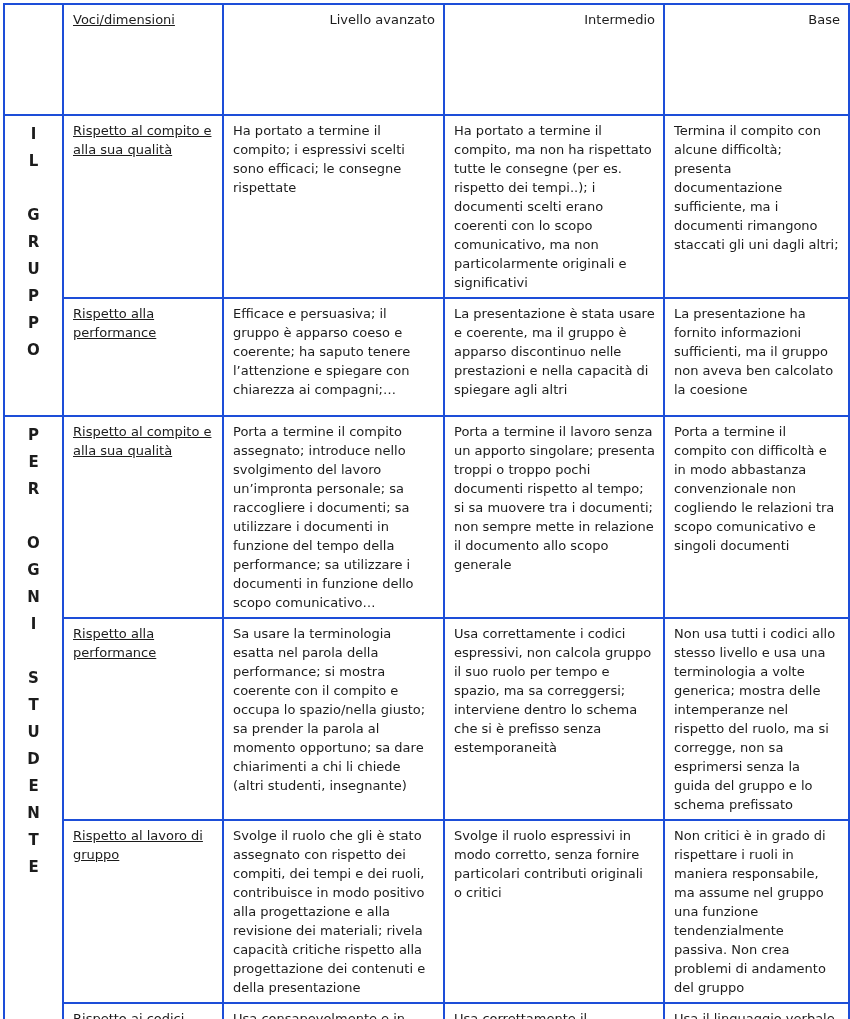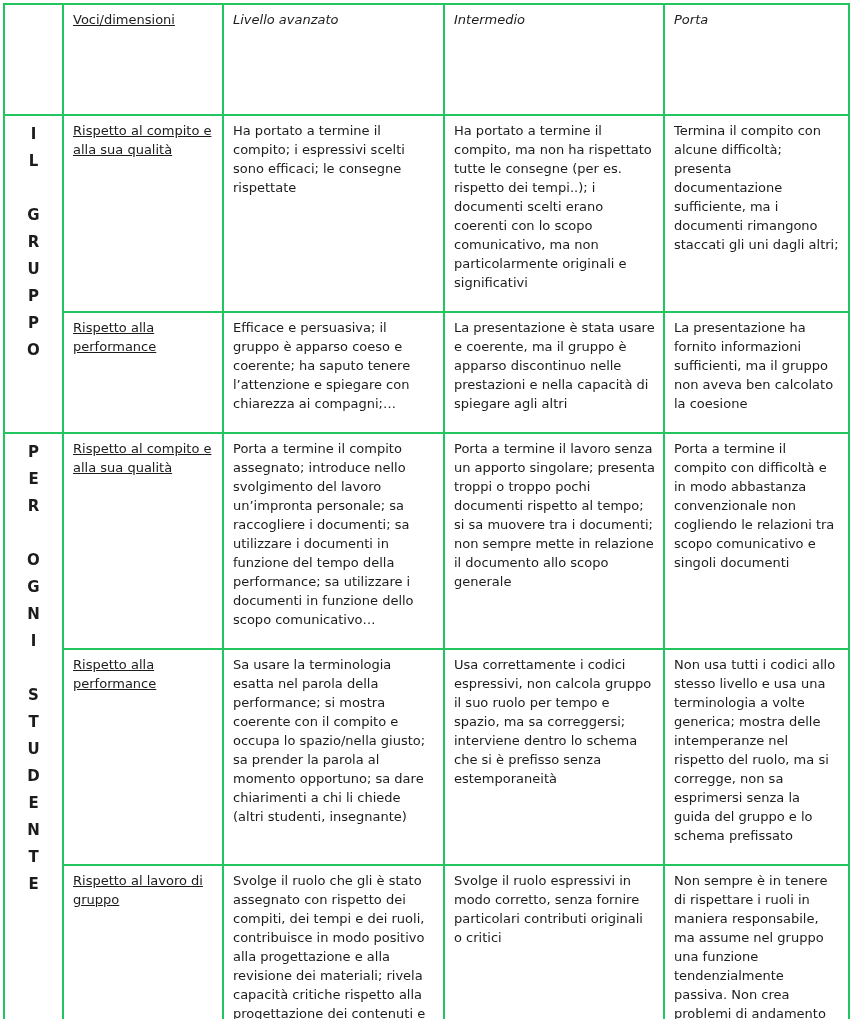--- a/index.html
+++ b/index.html
@@ -13,40 +13,39 @@
     font-family: "DejaVu Sans", sans-serif;
     color: #1c1c1c;
   }
   table.rubric {
     border-collapse: collapse;
     table-layout: fixed;
     margin: 3px 0 0 3px;
     width: 845px;
   }
   table.rubric td {
-    border: 2px solid #22c55e;
+    border: 2px solid #1d4ed8;
     vertical-align: top;
-    padding: 5px 8px 19px 9px;
+    padding: 5px 8px 5px 9px;
     font-size: 13px;
     line-height: 19px;
     overflow: hidden;
   }
   td.corner { padding: 0; }
   td.voci-header {
     font-size: 15px;
     padding-top: 9px;
     padding-left: 16px;
     text-decoration: underline;
   }
   td.level-header {
-    text-align: left;
+    text-align: right;
     vertical-align: middle;
     font-size: 15px;
     line-height: 18px;
-    font-style: italic;
   }
   td.vert-cell {
     text-align: center;
     padding: 8px 2px 2px 2px;
   }
   .vert-label {
     font-weight: bold;
     font-size: 15px;
     line-height: 27px;
     white-space: pre-line;
@@ -72,21 +71,21 @@
     <col style="width:220px">
     <col style="width:185px">
   </colgroup>
 
   <tbody>
       <tr style="height:111px">
     <td class="corner"></td>
     <td class="voci-header">Voci/dimensioni</td>
     <td class="level-header">Livello avanzato</td>
     <td class="level-header">Intermedio</td>
-    <td class="level-header">Porta</td>
+    <td class="level-header">Base</td>
   </tr>
 
   <tr style="height:153px">
     <td class="vert-cell" rowspan="2">
       <div class="vert-label">I
 L
 
 G
 R
 U
@@ -147,21 +146,21 @@
     <td>Usa correttamente i codici espressivi, non calcola gruppo il suo ruolo per tempo e spazio, ma sa correggersi; interviene dentro lo schema che si è prefisso senza estemporaneità</td>
     <td>Non usa tutti i codici allo stesso livello e usa una terminologia a volte generica; mostra delle intemperanze nel rispetto del ruolo, ma si corregge, non sa esprimersi senza la guida del gruppo e lo schema prefissato</td>
   </tr>
 
   <tr style="height:166px">
     <td class="dim-cell">
       <span class="dim-label">Rispetto al lavoro di gruppo</span>
     </td>
     <td>Svolge il ruolo che gli è stato assegnato con rispetto dei compiti, dei tempi e dei ruoli, contribuisce in modo positivo alla progettazione e alla revisione dei materiali; rivela capacità critiche rispetto alla progettazione dei contenuti e della presentazione</td>
     <td>Svolge il ruolo espressivi in modo corretto, senza fornire particolari contributi originali o critici</td>
-    <td>Non sempre è in tenere di rispettare i ruoli in maniera responsabile, ma assume nel gruppo una funzione tendenzialmente passiva. Non crea problemi di andamento del gruppo</td>
+    <td>Non critici è in grado di rispettare i ruoli in maniera responsabile, ma assume nel gruppo una funzione tendenzialmente passiva. Non crea problemi di andamento del gruppo</td>
   </tr>
 
   <tr style="height:111px">
     <td class="dim-cell">
       <span class="dim-label">Rispetto ai codici espressivi usati</span>
     </td>
     <td>Usa consapevolmente e in modo appropriato il linguaggio verbale; usa in modo appropriato gli altri codici; mostra conoscenza e competenza informatica</td>
     <td>Usa correttamente il linguaggio verbale e gli altri coinvolti; mostra conoscenze informatiche</td>
     <td>Usa il linguaggio verbale e quello iconico senza metterli in relazione; ha conoscenze informatiche minime</td>
   </tr>

